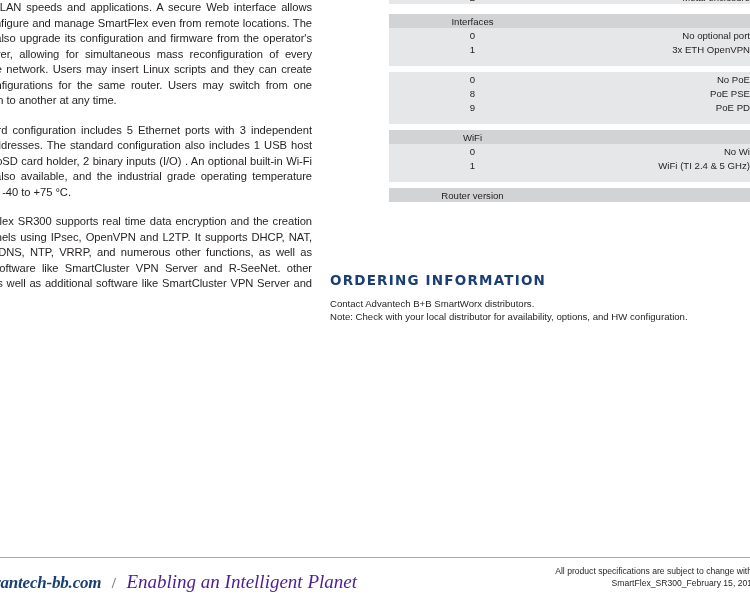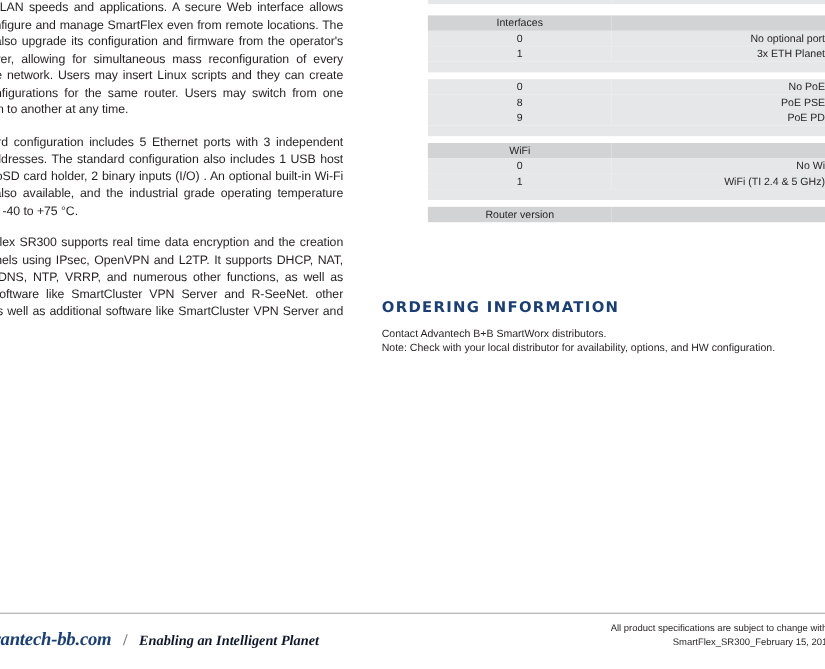--- a/index.html
+++ b/index.html
@@ -78,21 +78,21 @@
     background: #ffffff;
     height: 6px;
   }
 
   
   .tbl-wrap { position: relative; }
 
   
   .ordering {
     position: absolute;
-    left: 347px;
+    left: 330px;
     top: 272px;
     width: 400px;
   }
   .ordering h2 {
     margin: 0 0 9px 0;
     font-size: 13.5px;
     font-weight: bold;
     color: #1b3f73;
     letter-spacing: 1.2px;
     font-family: "DejaVu Sans", sans-serif;
@@ -130,23 +130,23 @@
   .footer-sep {
     font-family: "Liberation Serif", serif;
     font-weight: bold;
     font-size: 15px;
     color: #7e7f83;
     margin: 0 6px;
   }
   .footer-tag {
     font-family: "Liberation Serif", serif;
     font-style: italic;
-    font-weight: bold;
-    font-size: 13px;
-    color: #0f172a;
+    font-weight: normal;
+    font-size: 19px;
+    color: #4c1d95;
   }
   .footer-right {
     position: absolute;
     right: -2px;
     top: 565px;
     text-align: right;
     font-size: 8.6px;
     line-height: 12px;
     color: #231f20;
     white-space: nowrap;
@@ -177,21 +177,21 @@
         <tr class="row-head">
           <td class="c-code">Interfaces</td>
           <td class="c-desc"></td>
         </tr>
         <tr class="row-grey">
           <td class="c-code">0</td>
           <td class="c-desc">No optional port</td>
         </tr>
         <tr class="row-grey">
           <td class="c-code">1</td>
-          <td class="c-desc">3x ETH Planet</td>
+          <td class="c-desc">3x ETH OpenVPN</td>
         </tr>
         <tr class="spacer-grey">
             <td colspan="2"></td>
           </tr>
         <tr class="gap">
             <td colspan="2"></td>
           </tr>
 
         <tr class="row-grey">
           <td class="c-code">0</td>

